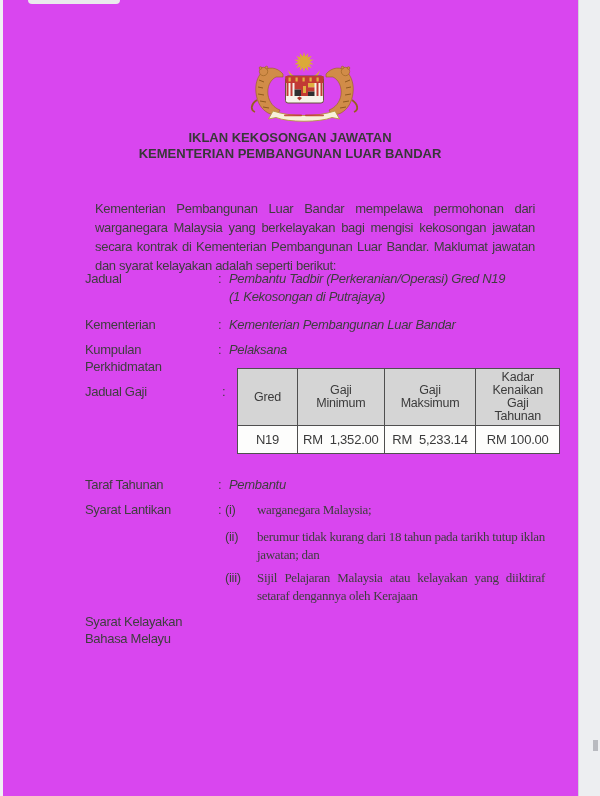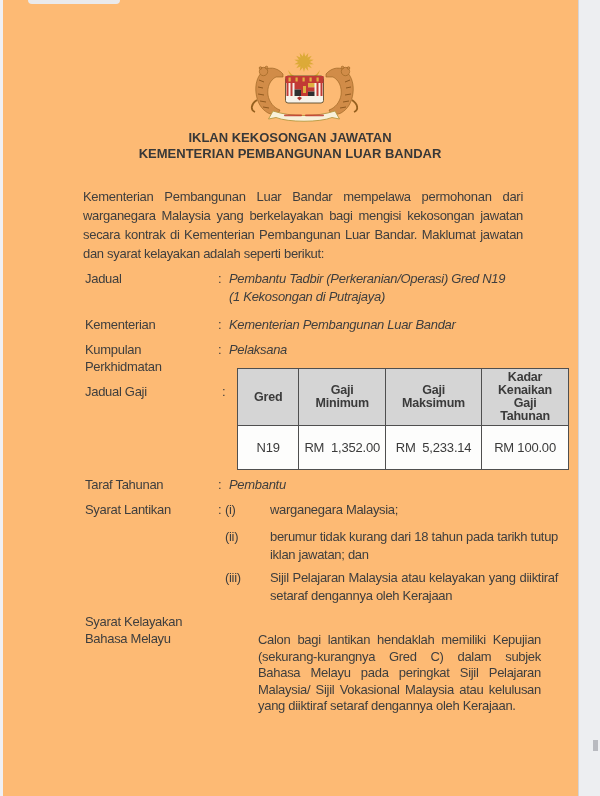--- a/index.html
+++ b/index.html
@@ -1,58 +1,58 @@
 <!DOCTYPE html>
 <html><head>
 <meta charset="utf-8">
 <style>
   html, body { margin:0; padding:0; width:600px; height:796px; overflow:hidden; }
   .page {
     position:relative; width:600px; height:796px;
-    background:#fdba74;
+    background:#d946ef;
     font-family:"Liberation Sans", sans-serif;
     color:#3e3e3e;
     font-size:13px;
     letter-spacing:-0.3px;
     overflow:hidden;
   }
   
   .edge-right { position:absolute; top:0; right:0; width:21px; height:796px;
                 background:#edeef1; border-left:1px solid #d3d4d9; }
   .edge-left  { position:absolute; top:0; left:0; width:3px; height:796px; background:#f0f0f3; }
   .top-shadow { position:absolute; top:0; left:28px; width:92px; height:4px;
                 background:#eaeaec; border-radius:0 0 8px 8px; }
   .scroll-nub { position:absolute; top:740px; right:2px; width:5px; height:11px; background:#b9bac0; }
 
   .emblem { position:absolute; left:247px; top:50px; width:115px; height:80px; }
 
   .title-block { position:absolute; top:130px; left:0; width:580px; text-align:center;
                  font-weight:bold; color:#383838; line-height:16px; letter-spacing:0; font-size:13px; }
 
-  .intro { position:absolute; top:187px; left:83px; width:440px; margin:0;
+  .intro { position:absolute; top:187px; left:83px; width:440px; margin:12px;
            line-height:19px; text-align:justify; }
 
   .row { position:absolute; left:0; width:600px; line-height:18px; }
   .lbl   { position:absolute; left:85px; top:0; white-space:pre-line; line-height:17px; }
   .colon { position:absolute; left:218px; top:0; }
   .val   { position:absolute; left:229px; top:0; width:316px; white-space:pre-line;font-style:italic; }
 
   .num-item { position:absolute; line-height:18px; }
   .inum  { position:absolute; left:225px; top:0; width:32px; }
-  .itext { position:absolute; left:270px; top:0; width:288px; text-align:justify; }
+  .itext { position:absolute; left:257px; top:0; width:288px; text-align:justify;font-family:Liberation Serif, serif; }
 
   .bm-par { position:absolute; top:632px; left:258px; width:283px; margin:0;
             line-height:16.5px; text-align:justify; }
 
   table.salary { position:absolute; left:237px; top:368px; border-collapse:collapse;
                  color:#3b3b3b; letter-spacing:-0.2px; }
   table.salary th, table.salary td { border:1.5px solid #4f4f4f; text-align:center; vertical-align:middle; }
-  table.salary th { background:#d5d5d5; font-size:12.5px; font-weight:bold;
+  table.salary th { background:#d5d5d5; font-size:12.5px; font-weight:normal;
                     line-height:13px; white-space:pre-line; height:52px; padding:2px 16px; }
-  table.salary td { font-size:13px; height:27px; white-space:pre; padding:8px 5px; background:#fdfdfc; }
+  table.salary td { font-size:13px; height:27px; white-space:pre; padding:0 5px; background:#fdfdfc; }
   .c-gred { width:56px; } .c-min { width:80px; } .c-max { width:90px; } .c-kadar { width:68px; }
 </style>
 </head>
 <body>
 
 <div class="page">
 
   <div class="edge-right"></div>
   <div class="edge-left"></div>
   <div class="top-shadow"></div>
@@ -209,15 +209,14 @@
   </div>
   <div class="num-item" style="top:569px; left:0; width:600px;">
     <span class="inum">(iii)</span>
     <span class="itext">Sijil Pelajaran Malaysia atau kelayakan yang diiktiraf setaraf dengannya oleh Kerajaan</span>
   </div>
 
   <div class="row" style="top:613px;">
     <span class="lbl">Syarat Kelayakan
 Bahasa Melayu</span>
   </div>
-  <p class="bm-par">Calon bagi lantikan hendaklah memiliki Kepujian (sekurang-kurangnya Gred C) dalam subjek Bahasa Melayu pada peringkat Sijil Pelajaran Malaysia/ Sijil Vokasional Malaysia atau kelulusan yang diiktiraf setaraf dengannya oleh Kerajaan.</p>
 
 </div>
 
 </body></html>

